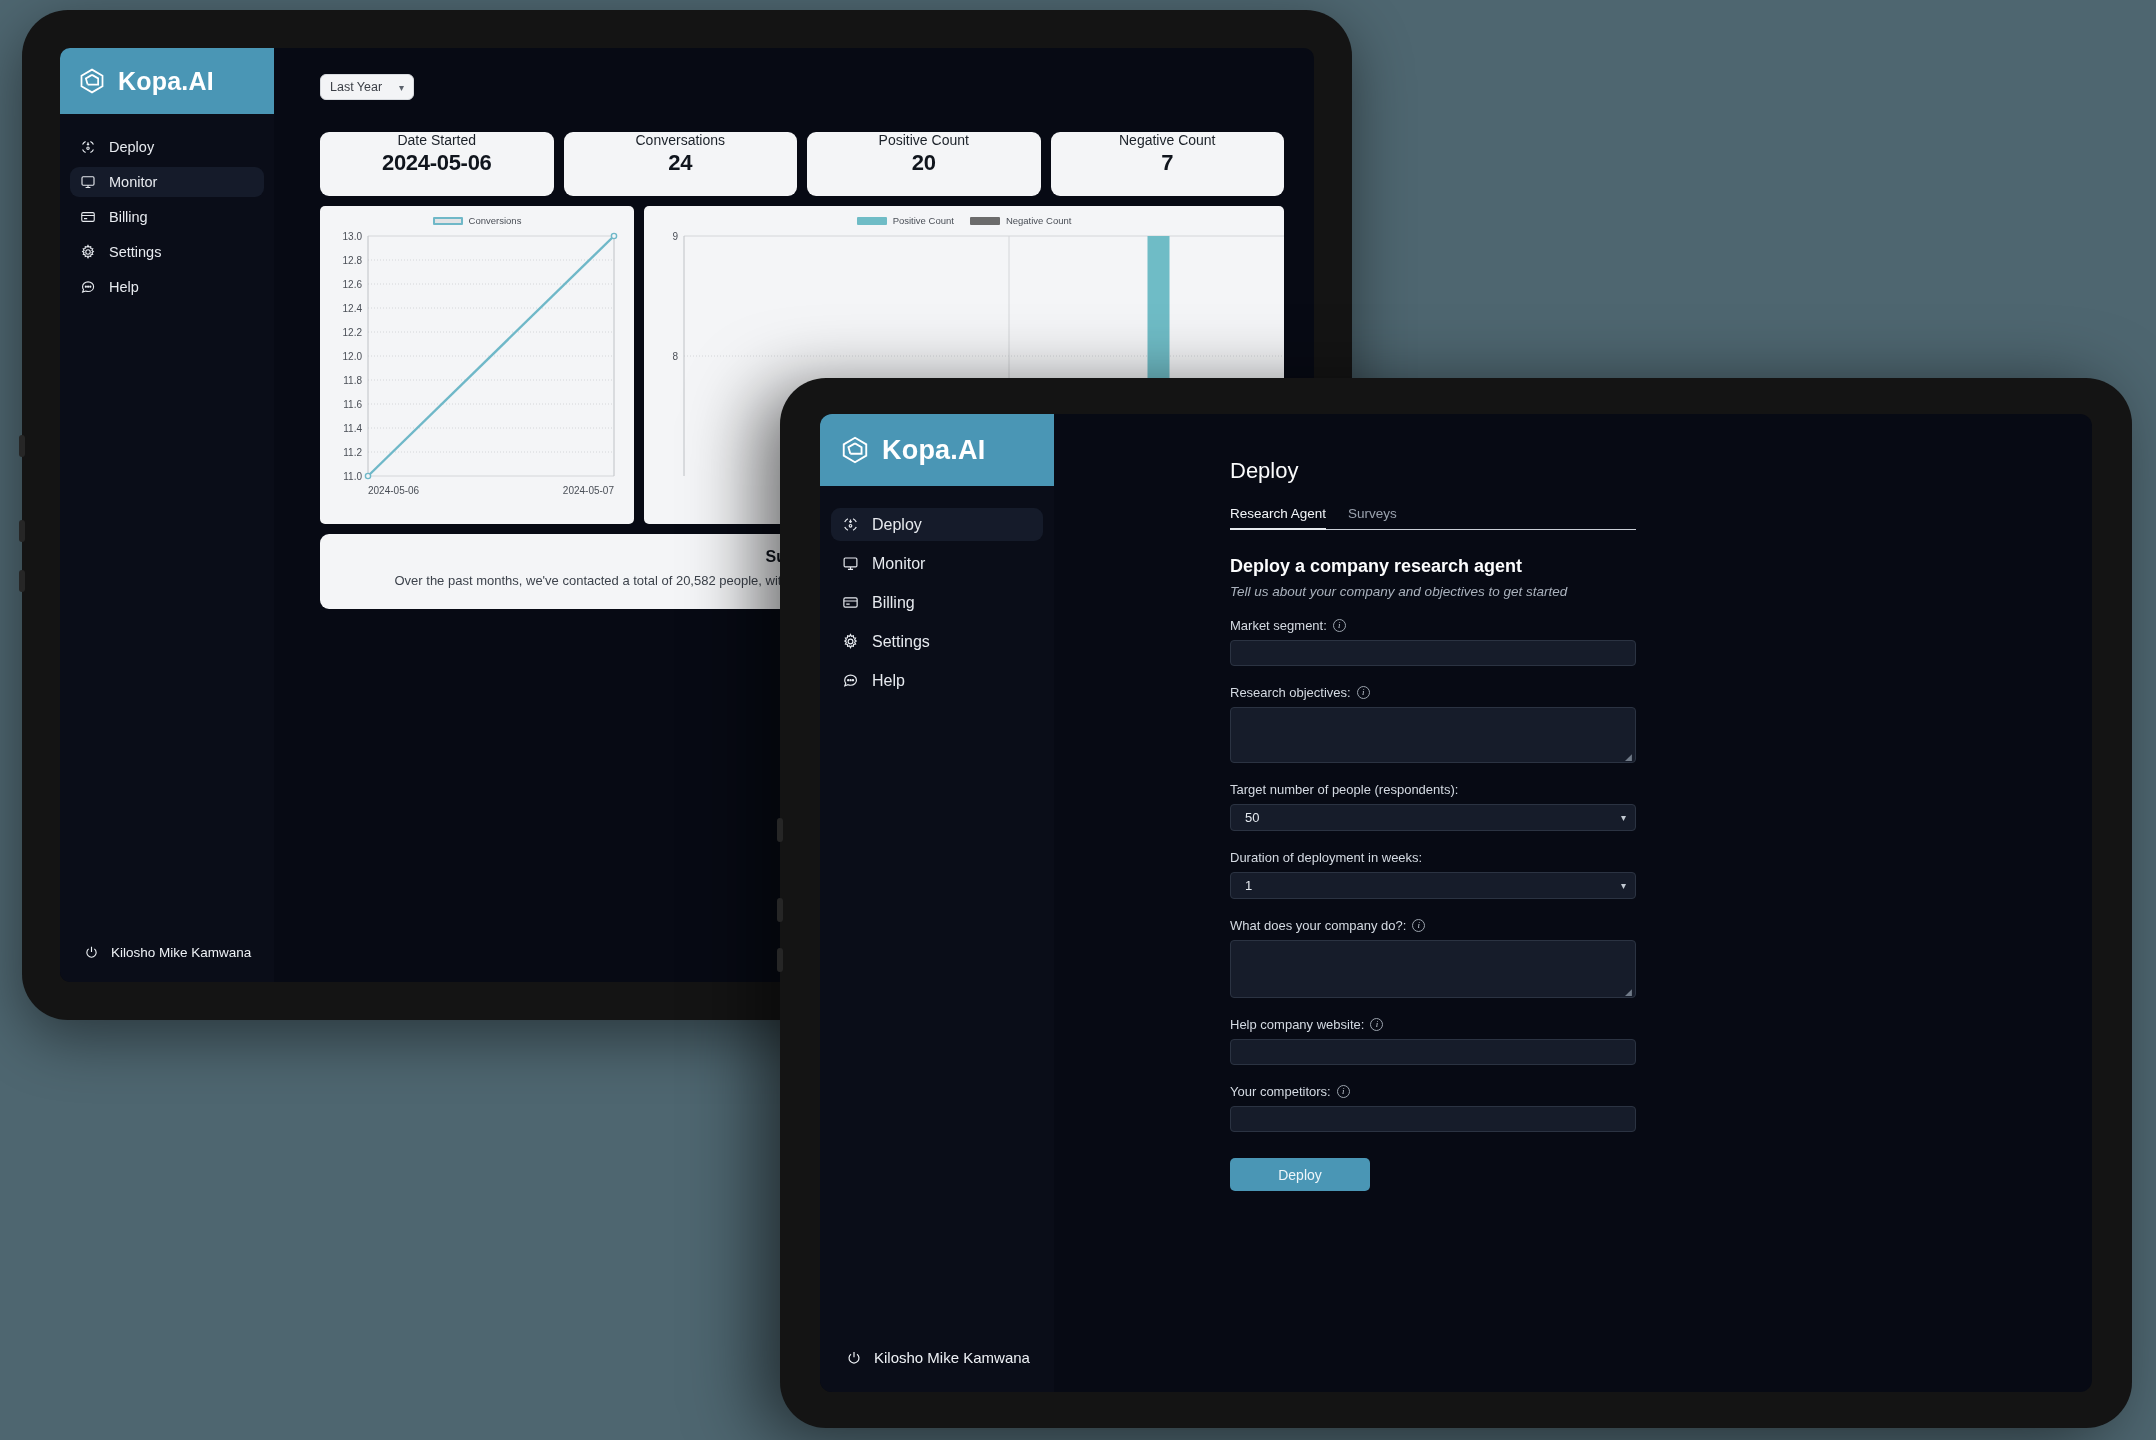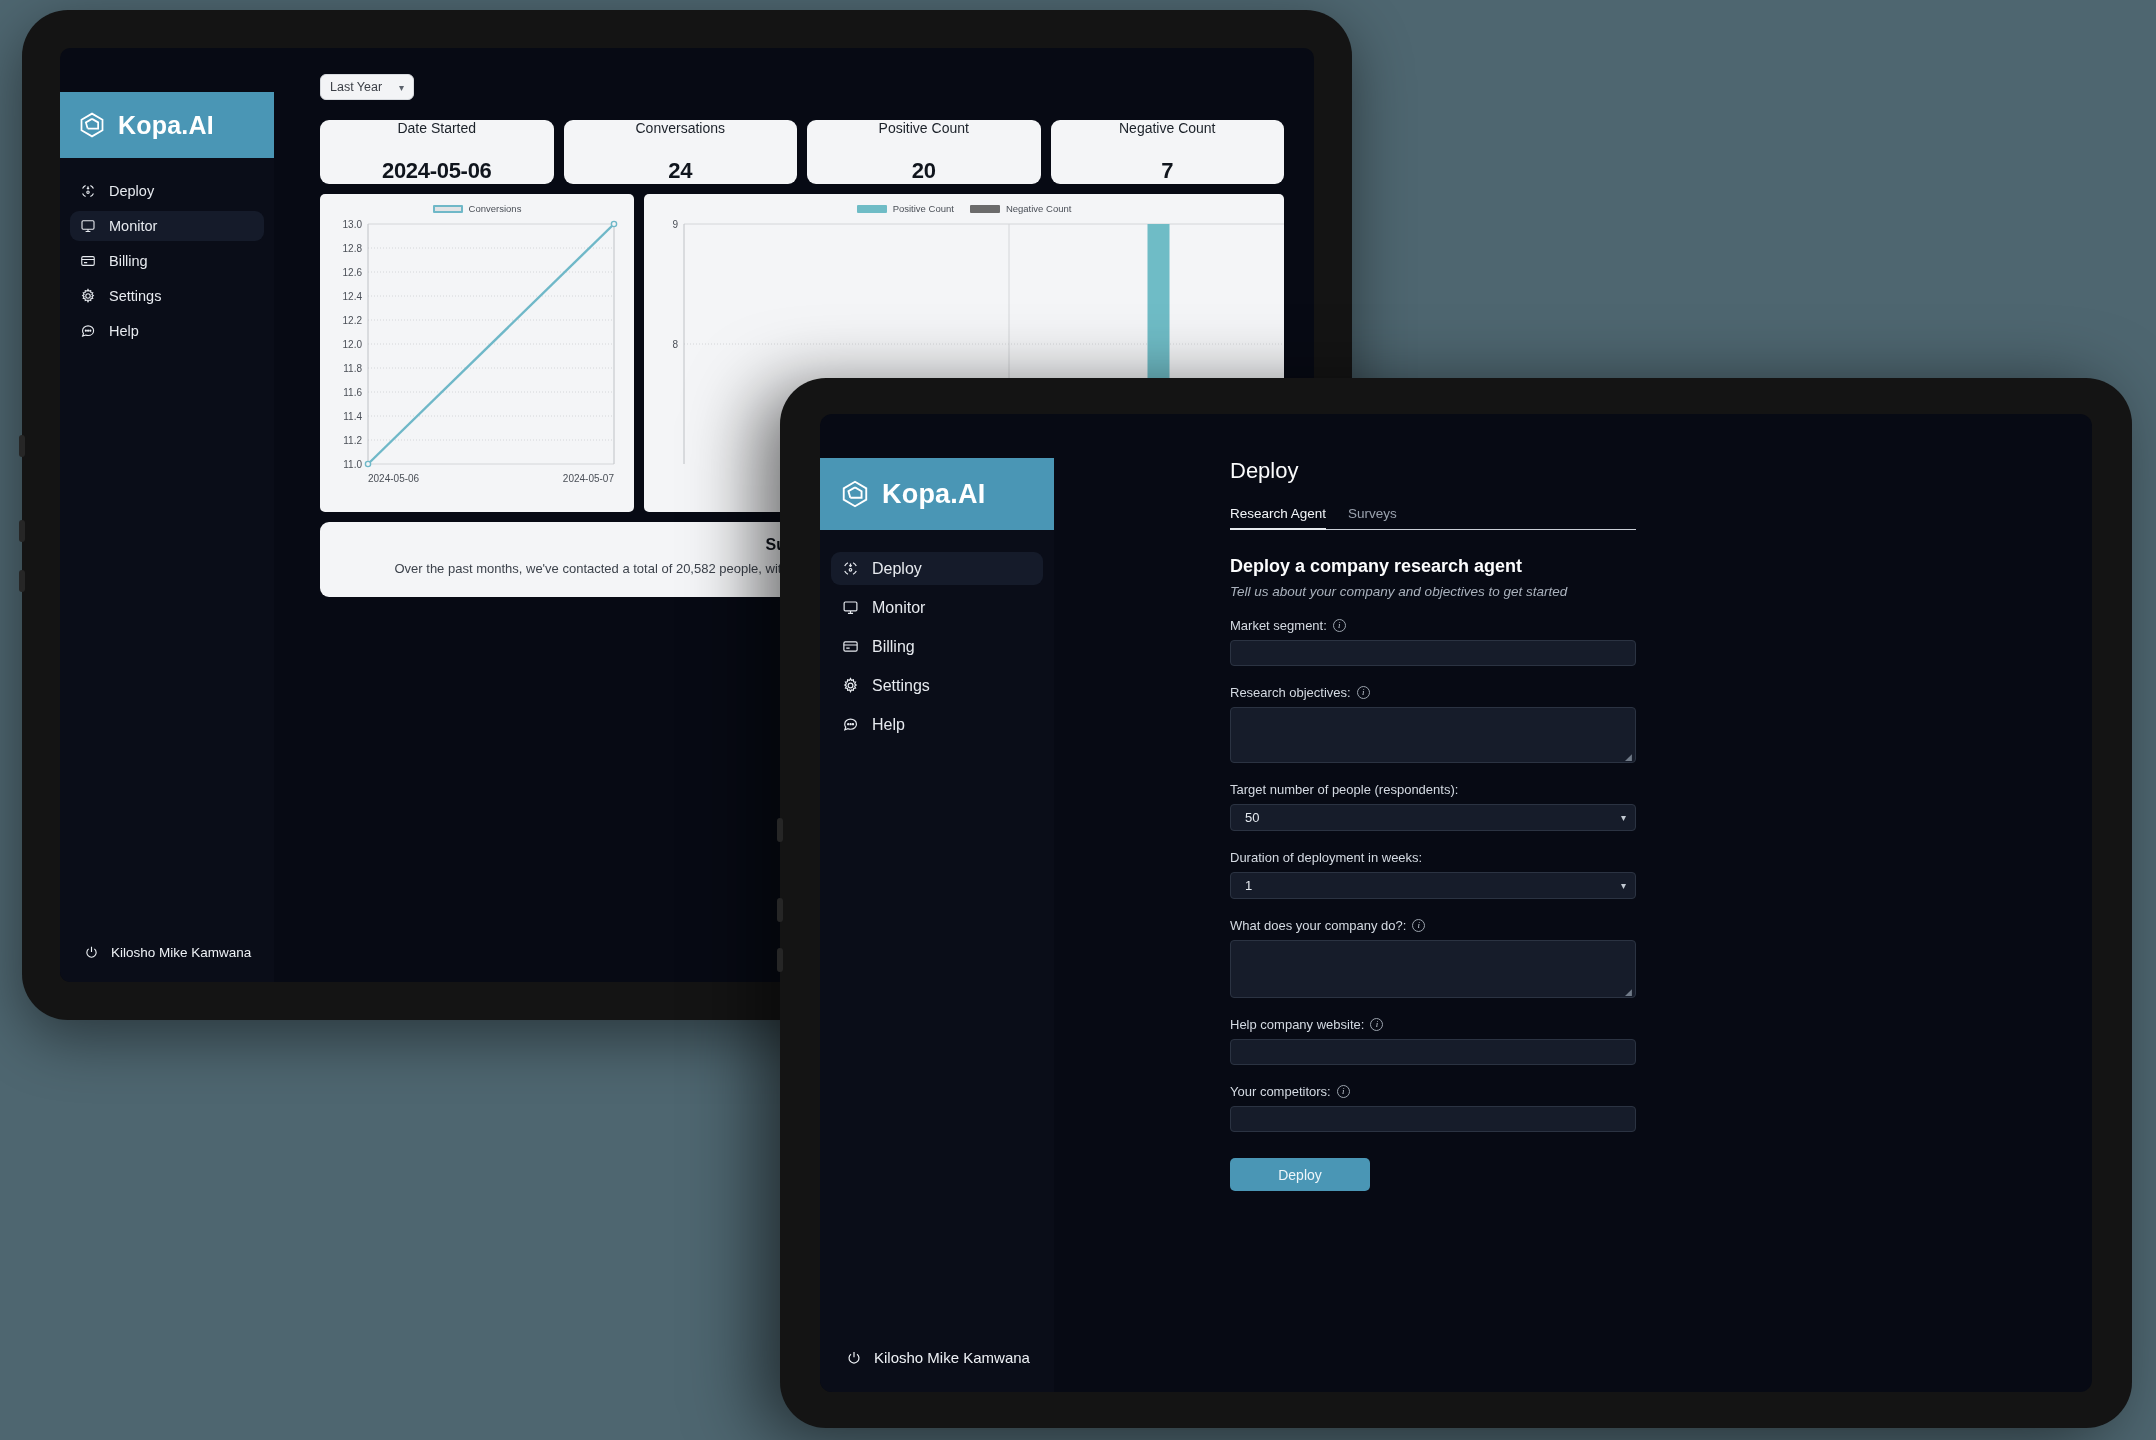--- a/index.html
+++ b/index.html
@@ -19,21 +19,21 @@
                   box-shadow: -22px 10px 70px rgba(0,0,0,.55); }
   .screen { position: absolute; background: #070a14; overflow: hidden; }
   .tablet.back  .screen { left: 38px; top: 38px; right: 38px; bottom: 38px; border-radius: 10px; }
   .tablet.front .screen { left: 40px; top: 36px; right: 40px; bottom: 36px; border-radius: 12px; }
 
   
   .btn-dot { position: absolute; background: #262626; border-radius: 3px; }
 
   
   .sidebar { position: absolute; left: 0; top: 0; bottom: 0; background: #0a0d18;
-             display: flex; flex-direction: column; margin-top: 44px; }
+             display: flex; flex-direction: column; }
   .brand { background: #4a96b5; display: flex; align-items: center; gap: 12px;
            color: #fff; }
   .brand .logo { flex: 0 0 auto; }
   .brand .name { font-weight: 700; letter-spacing: .2px; }
   .nav { padding-top: 18px; flex: 1 1 auto; }
   .nav-item { display: flex; align-items: center; gap: 13px; color: #e7eaef;
               border-radius: 9px; cursor: pointer; }
   .nav-item.active { background: #151b2a; }
   .nav-item .ico { flex: 0 0 auto; display: flex; align-items: center; justify-content: center;
                    color: #e7eaef; }
@@ -58,21 +58,21 @@
                    padding: 26px 30px 0 46px; }
   .period-select { width: 94px; height: 26px; background: #f3f4f6; border: 1px solid #d7dade;
                    border-radius: 6px; color: #3b3f46; font-size: 12.5px;
                    display: flex; align-items: center; justify-content: space-between;
                    padding: 0 9px; cursor: pointer; }
   .period-select .chev { font-size: 10px; color: #5b616b; }
 
   .stat-row { display: flex; gap: 10px; margin-top: 20px; }
   .stat-card { flex: 1 1 0; background: #f4f5f7; border-radius: 9px;
                height: 64px; display: flex; flex-direction: column;
-               align-items: center; justify-content: space-between; gap: 2px; }
+               align-items: center; justify-content: flex-start; gap: 2px; margin-top: 12px; }
   .stat-label { font-size: 14px; color: #1b2129; }
   .stat-value { font-size: 22px; font-weight: 700; color: #10151d; letter-spacing: -.3px; }
 
   .chart-row { display: flex; gap: 10px; margin-top: 10px; }
   .chart-card { background: #f4f5f7; border-radius: 5px; position: relative; overflow: hidden; }
   .chart-card.line { flex: 0 0 314px; height: 318px; }
   .chart-card.bar  { flex: 1 1 auto;  height: 318px; }
   .legend { display: flex; align-items: center; justify-content: center; gap: 16px;
             padding-top: 9px; }
   .legend-item { display: flex; align-items: center; gap: 6px; font-size: 9.5px; color: #4a4f57; }

